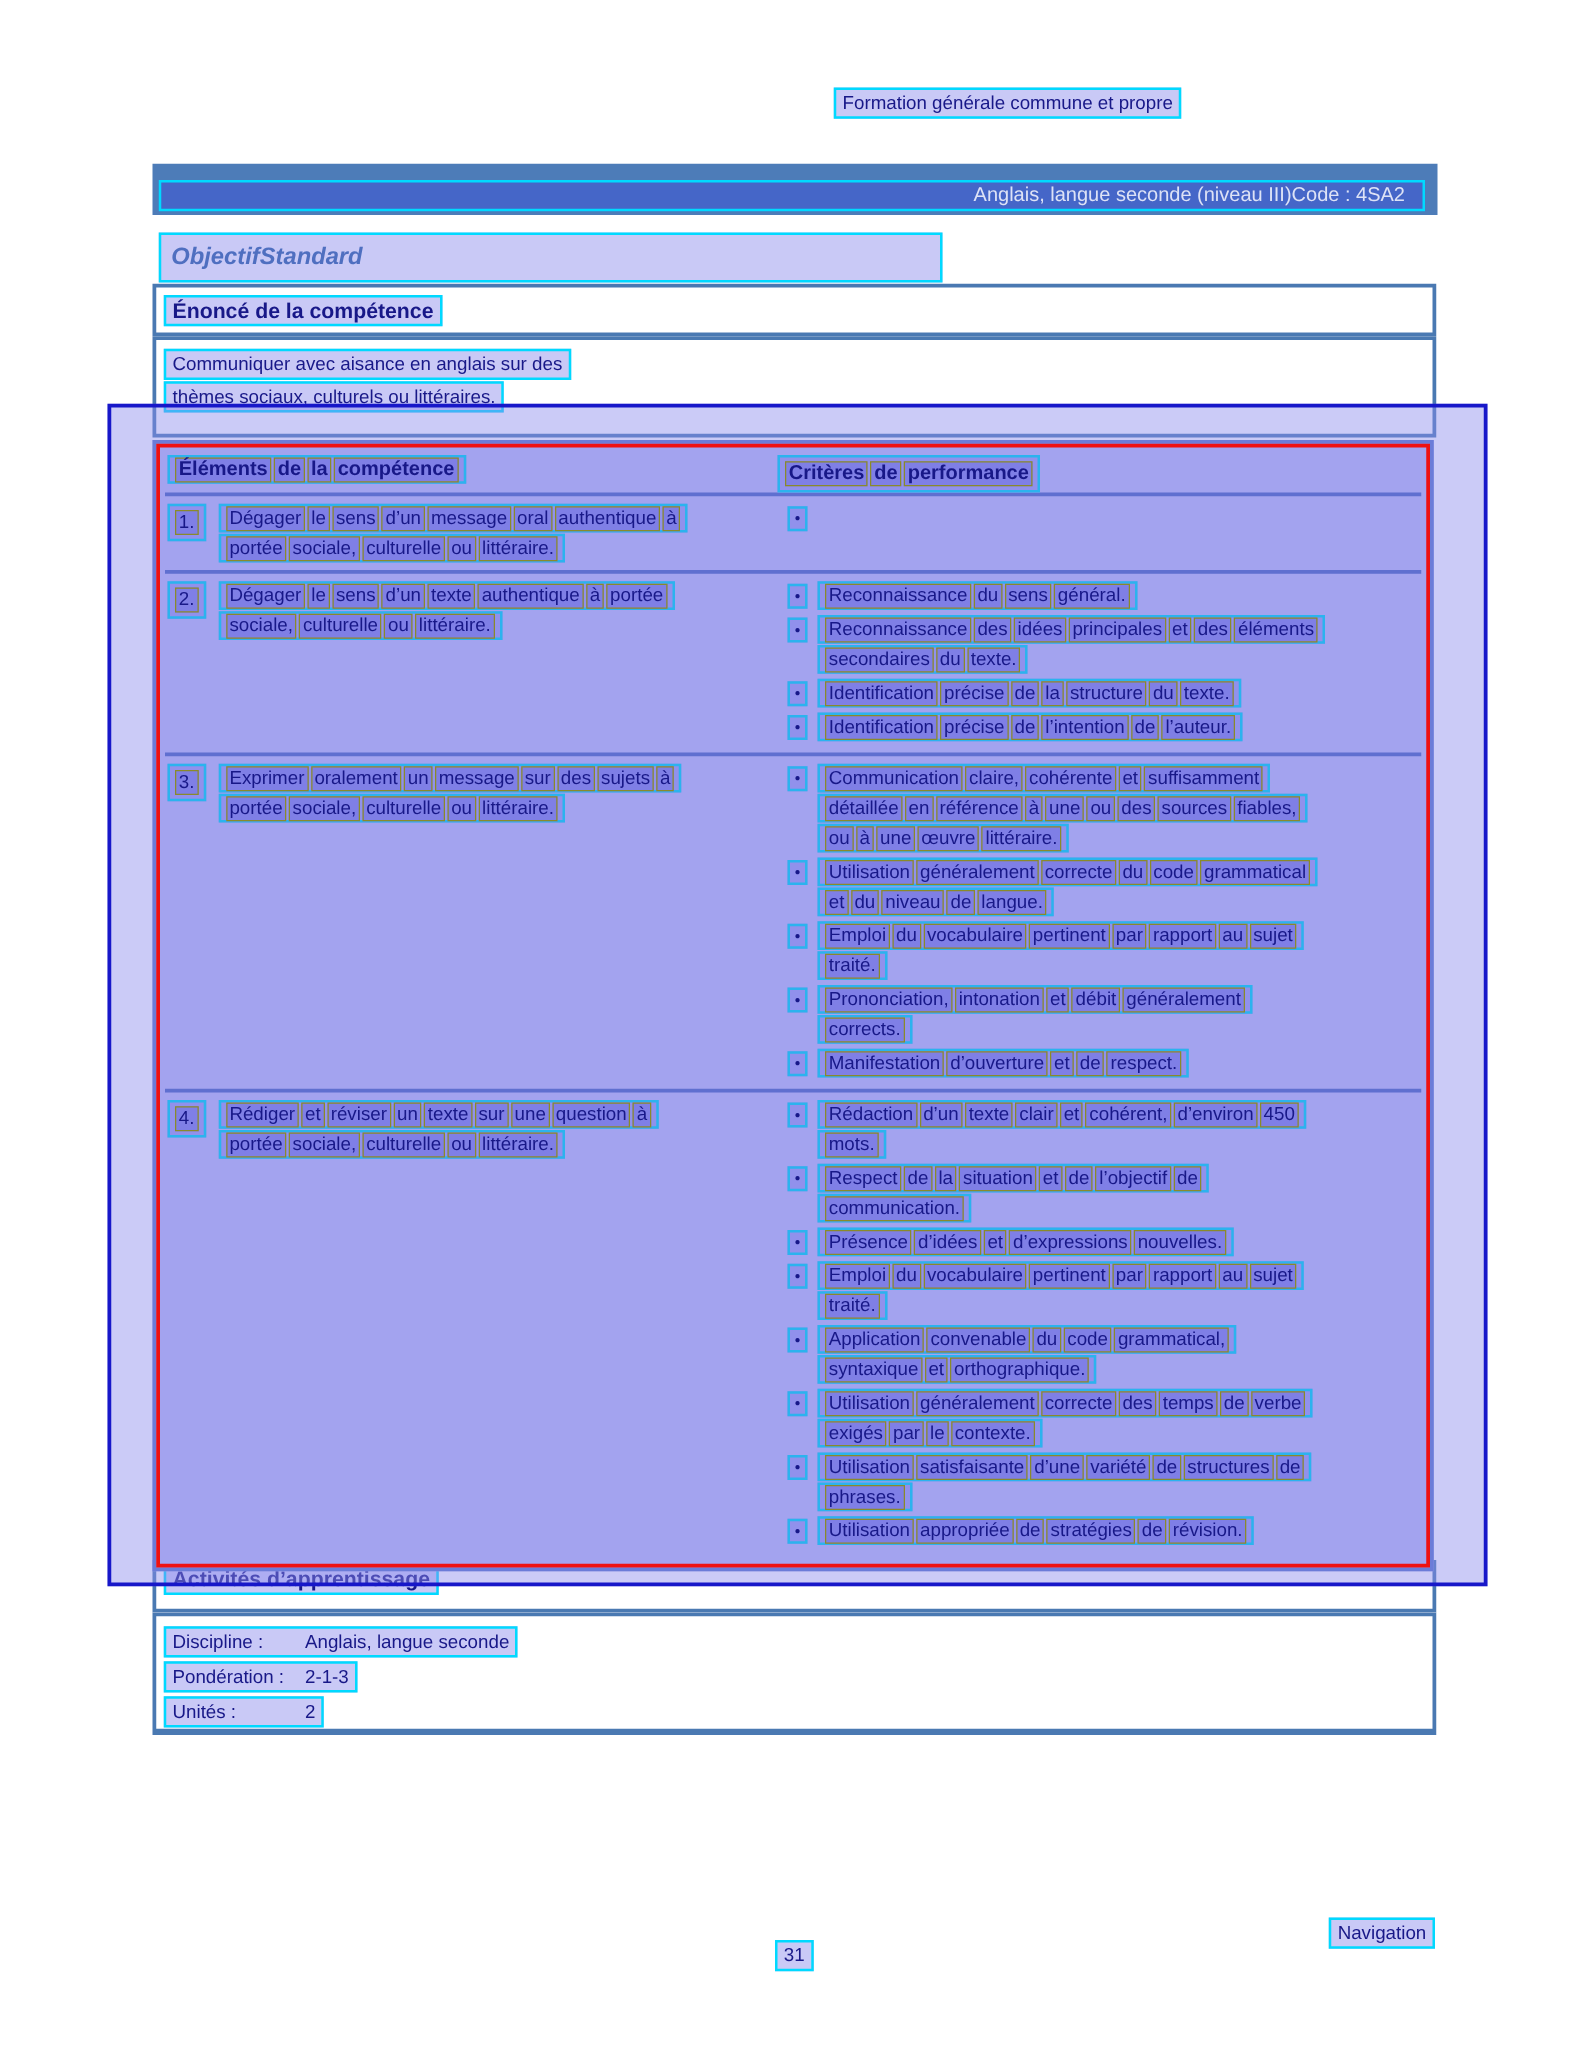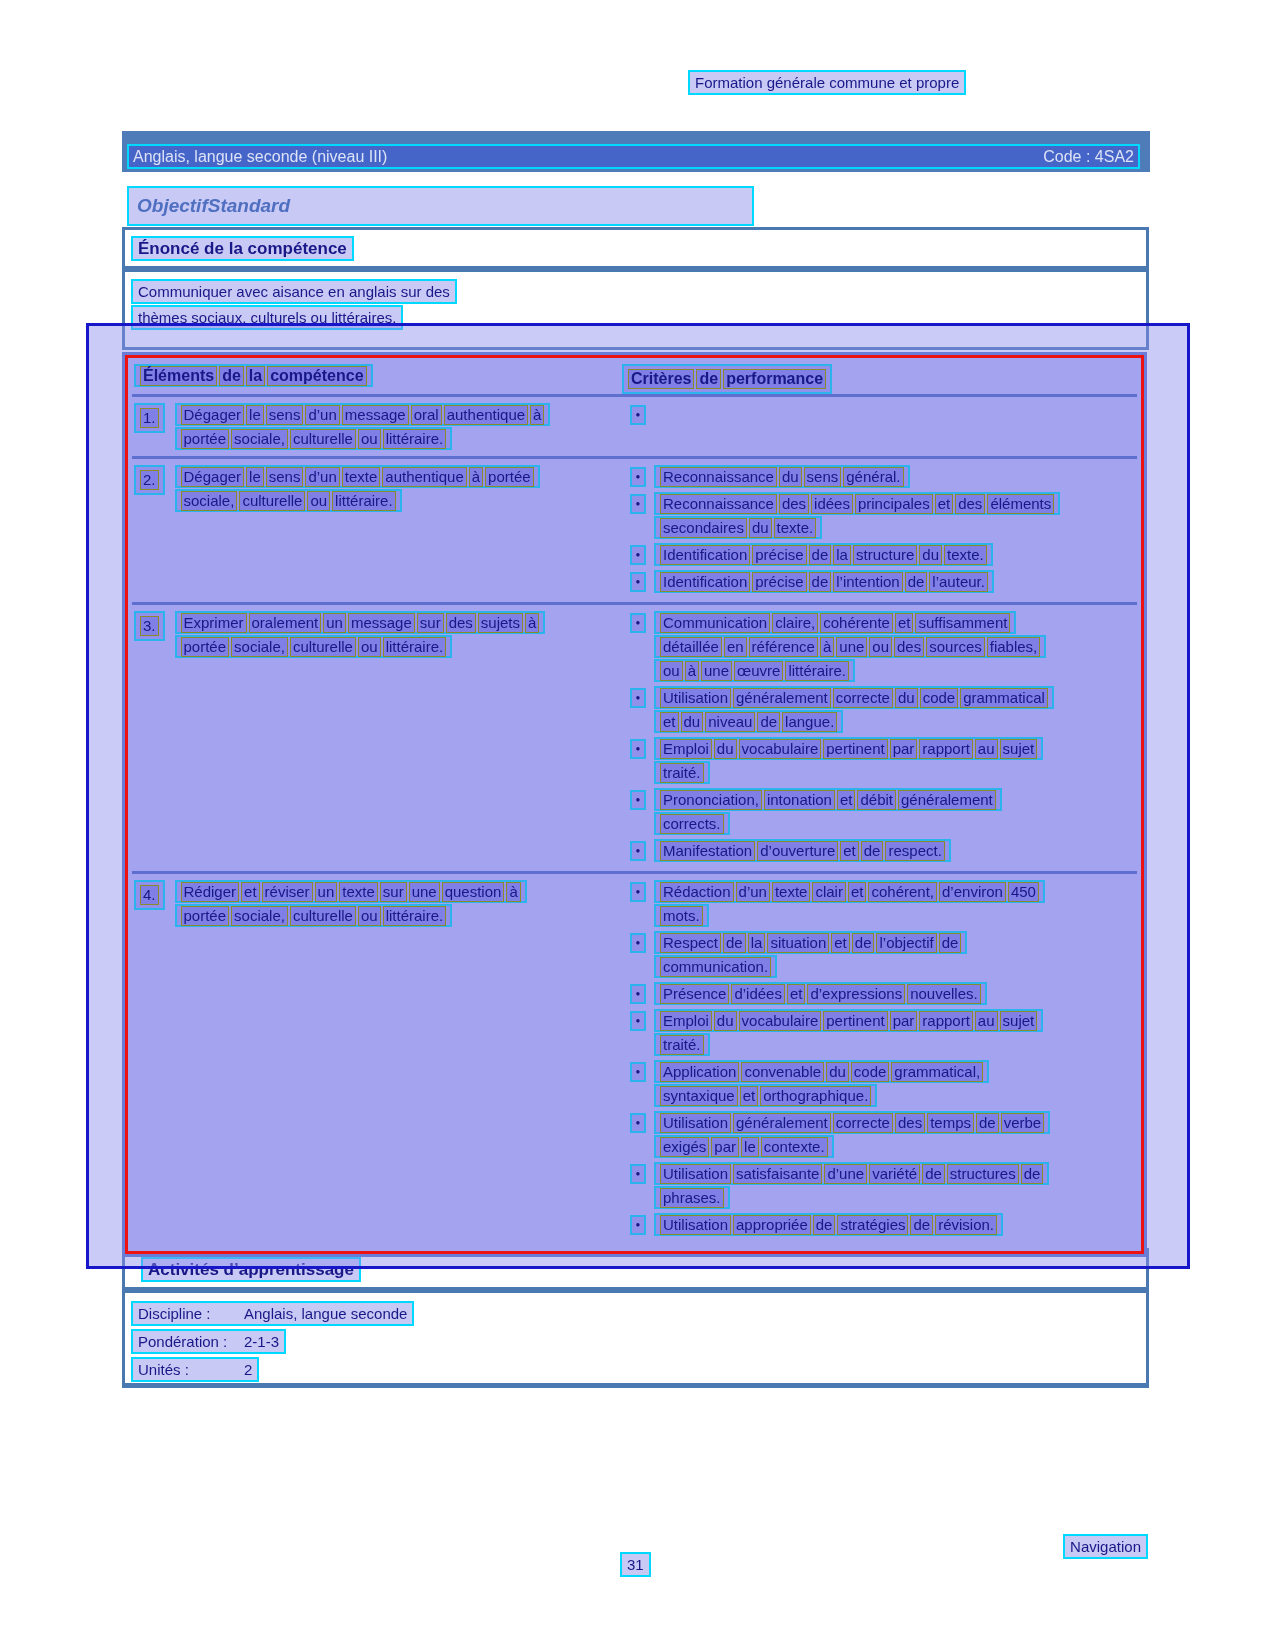--- a/index.html
+++ b/index.html
@@ -13,28 +13,28 @@
   *{margin:0;padding:0;box-sizing:border-box}
   html,body{background:#fff}
   .page{position:relative;width:1275px;height:1651px;background:#fff;
         font-family:"Liberation Sans",sans-serif;overflow:hidden}
 
   
   .hl{display:inline-block;background:var(--hl-fill);border:2px solid var(--hl-cyan);
       padding:1px 5px;color:var(--navy);font-size:15px;line-height:19px}
 
   
-  .pagehead{position:absolute;left:688px;top:70px;color:var(--head-blue);
+  .pagehead{position:absolute;left:667px;top:70px;color:var(--head-blue);
             font-size:17px;line-height:21px;}
 
   
   .bar{position:absolute;left:122px;top:131px;width:1028px;height:41px;background:var(--steel)}
   .bar-row{position:absolute;left:5px;right:10px;top:13px;height:25px;background:var(--bar-row);
-           border:2px solid var(--hl-cyan);display:flex;justify-content:space-between;
-           align-items:center;padding:0 4px;color:var(--bar-text);font-size:16px}
+           border:2px solid var(--hl-cyan);display:flex;justify-content:flex-end;
+           align-items:center;padding:0 14px;color:var(--bar-text);font-size:16px}
 
   
   .obj-row{position:absolute;left:127px;top:186px;width:627px;height:40px;background:var(--hl-fill);
            border:2px solid var(--hl-cyan);display:flex;align-items:center;
            padding:0 8px;color:var(--objectif-blue);font-size:19px;font-weight:bold;font-style:italic}
 
   
   .box{position:absolute;left:122px;width:1027px;border:3px solid var(--steel-border);background:#fff}
   .enonce-head{top:227px;height:42px;display:flex;align-items:center;padding-left:6px}
   .enonce-head .hl{font-weight:bold;font-size:17px}
@@ -62,21 +62,21 @@
   .numbox{margin-right:10px}
   .ltext{width:392px}
   .cell-right{flex:1}
   .crit{display:flex;align-items:flex-start;margin-bottom:3px}
   .bullet{display:inline-block;background:var(--lbox-bg);border:2px solid var(--line-cyan);
           width:16px;height:20px;line-height:16px;text-align:center;font-size:8px;
           color:var(--navy);margin:2px 8px 0 2px}
   .ctext{width:405px}
 
   
-  .act-head{top:1248px;height:42px;display:flex;align-items:center;padding-left:16px}
+  .act-head{top:1248px;height:42px;display:flex;align-items:flex-start;padding-left:6px}
   .act-head .hl{font-weight:bold;font-size:17px}
   .act-body{top:1290px;height:98px;padding:8px 0 0 6px;border-bottom-width:5px}
   .act-line{display:table;margin-bottom:3px}
   .lab{display:inline-block;width:106px}
 
   
   .navigation{position:absolute;right:127px;top:1534px}
   .pagenum{position:absolute;left:620px;top:1552px}
 </style>
 </head>

